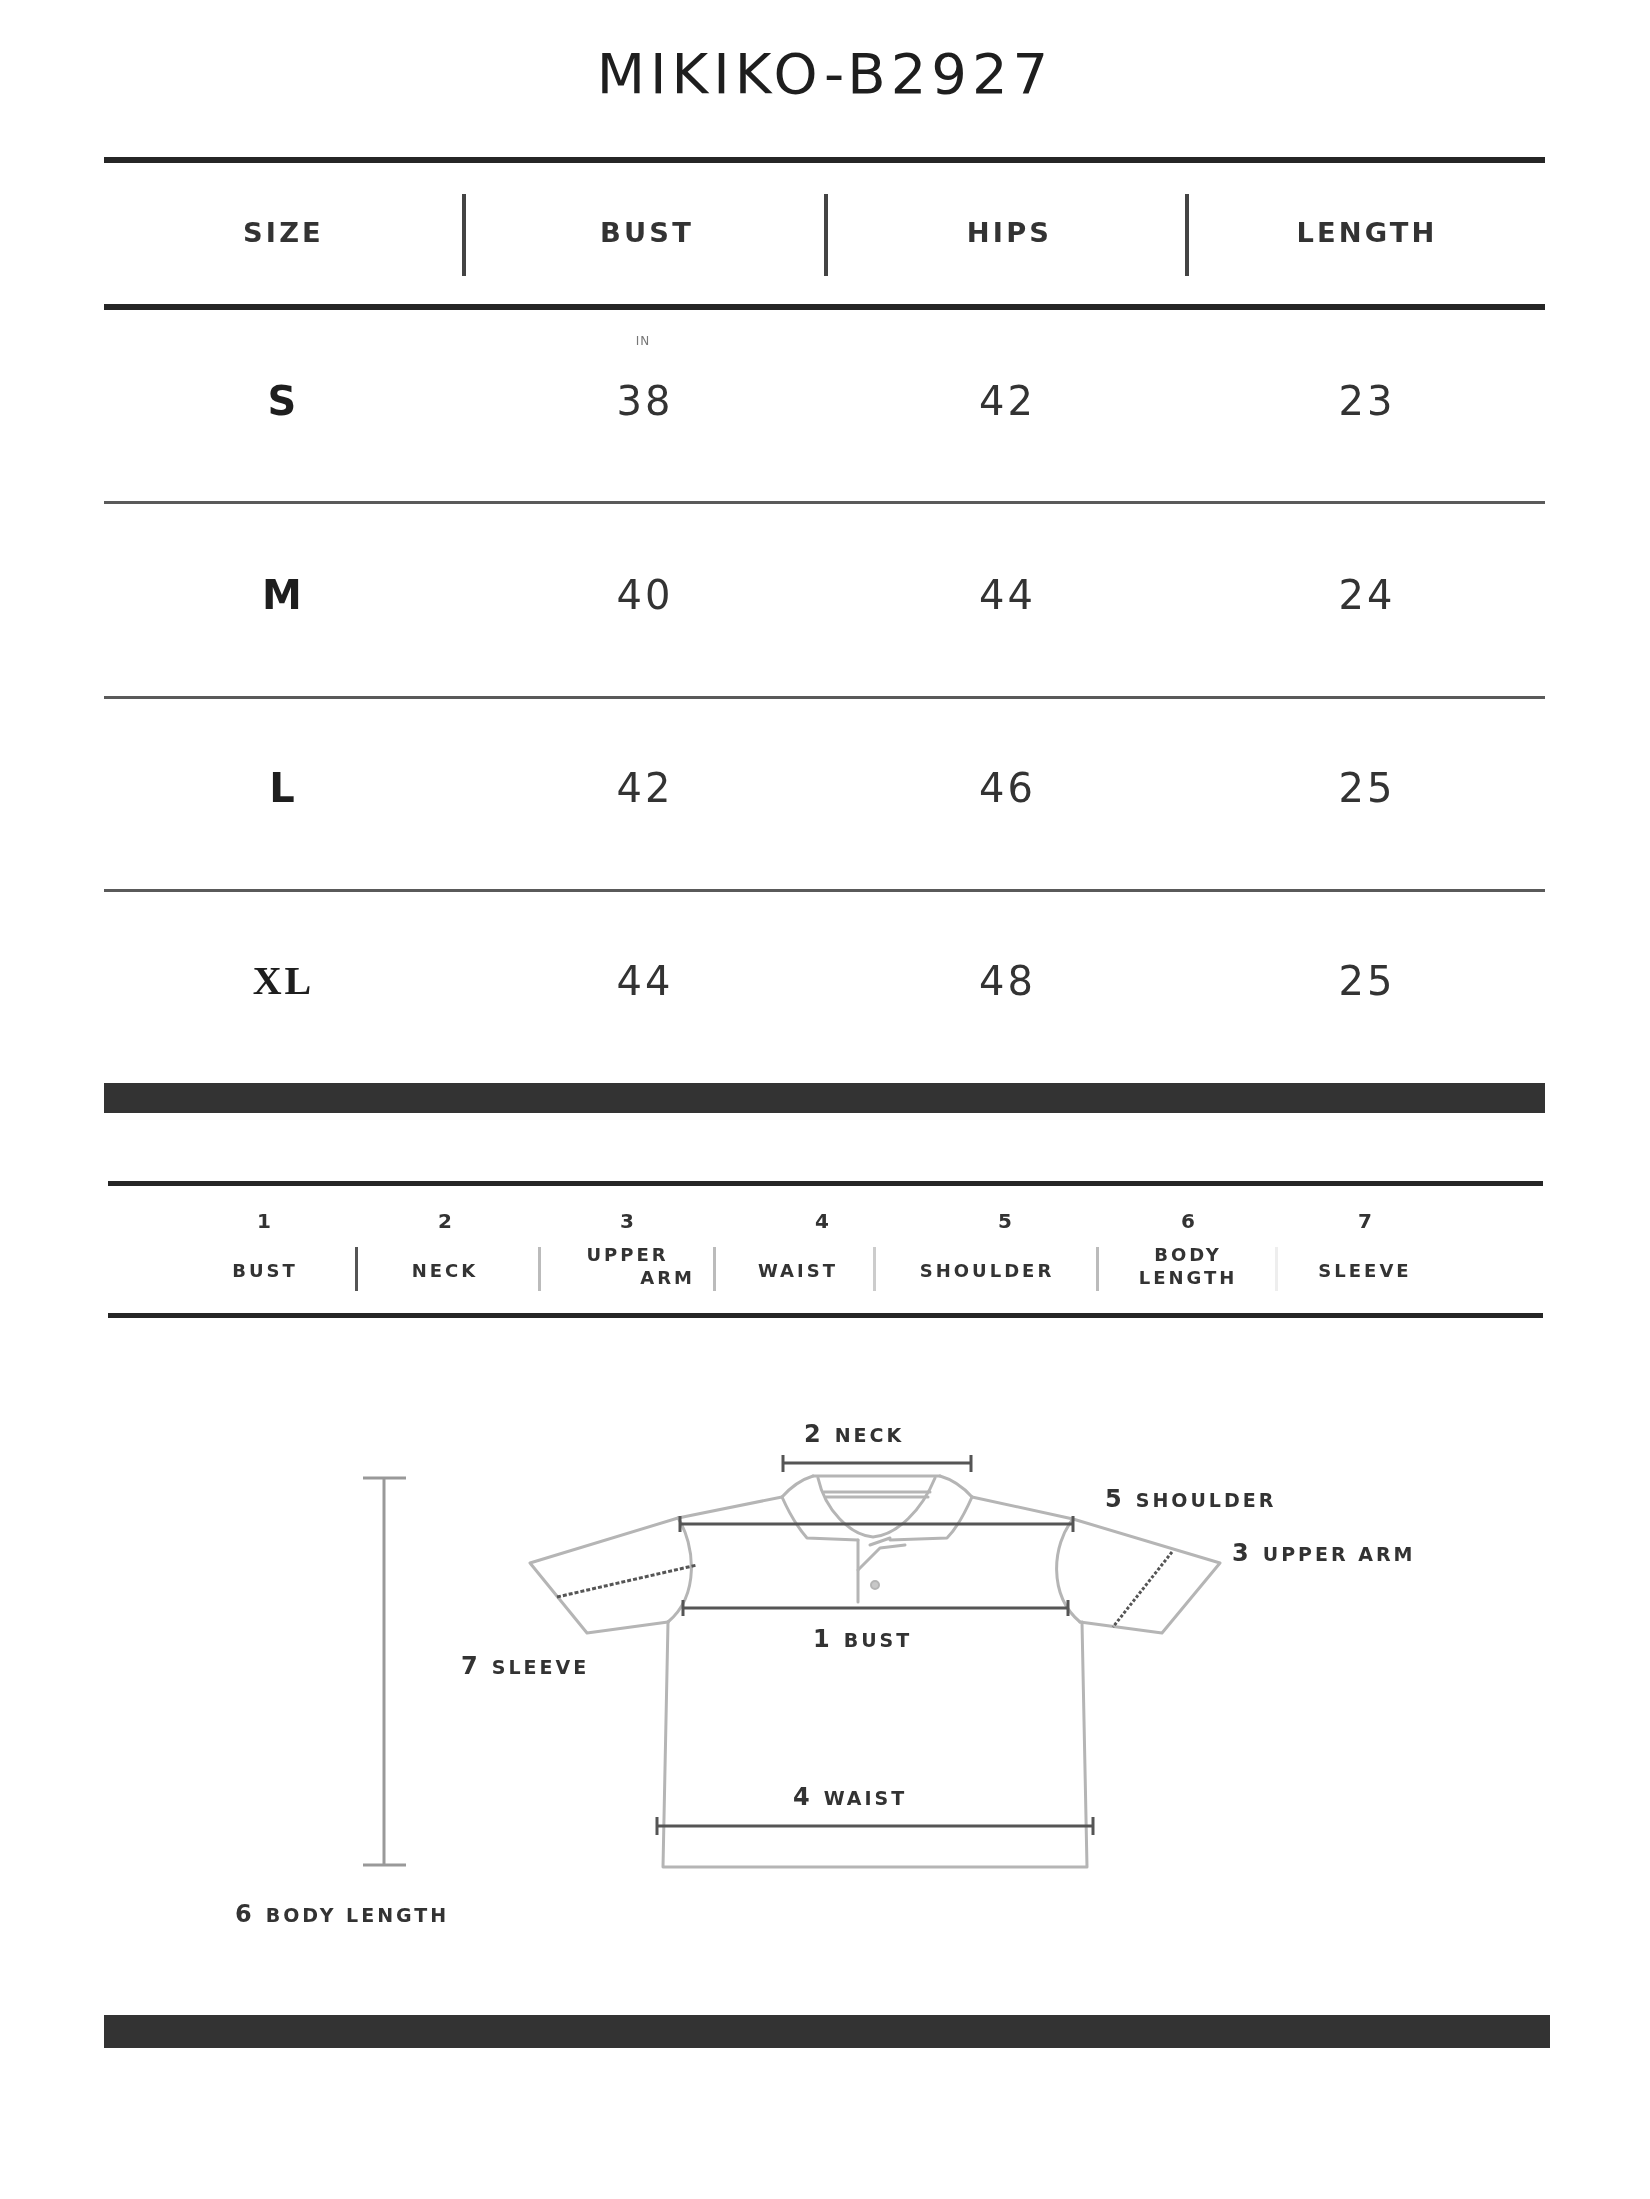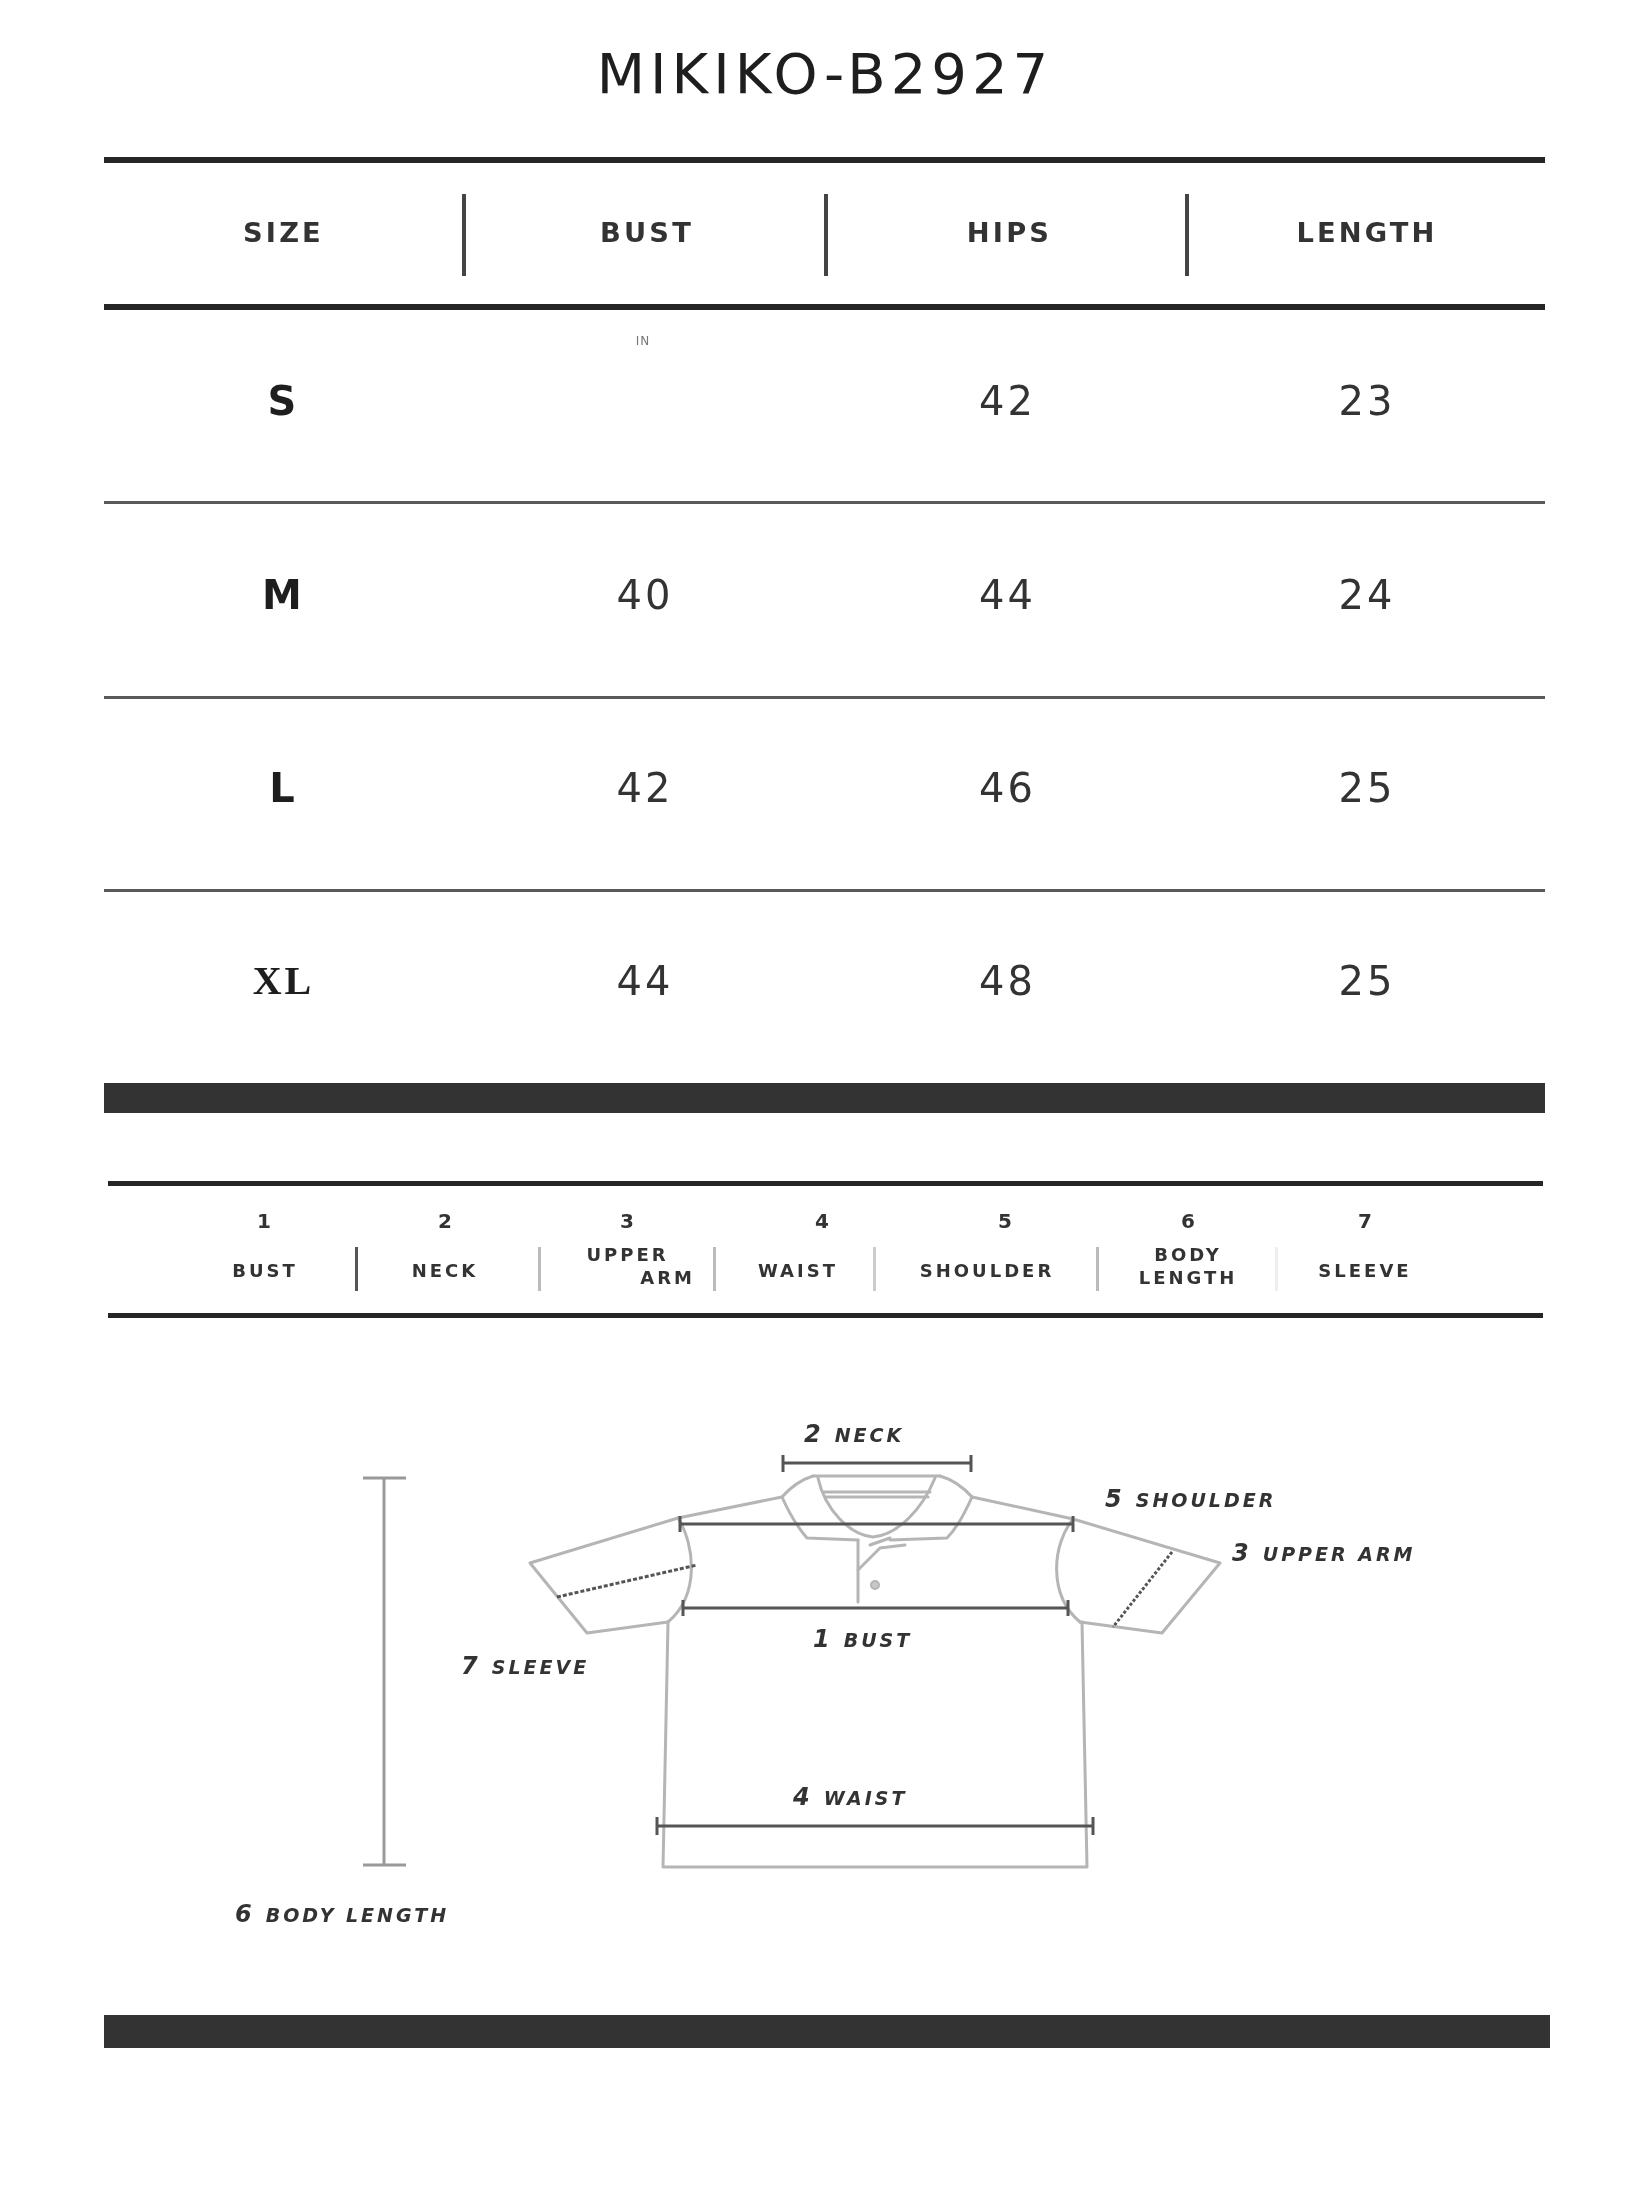--- a/index.html
+++ b/index.html
@@ -16,21 +16,21 @@
   .row { position: absolute; left: 104px; width: 1441px; height: 60px; }
   .cell { position: absolute; top: 0; text-align: center; font-size: 40px; line-height: 60px;
           color: #333; letter-spacing: 3px; }
   .cell.size { font-weight: bold; color: #1e1e1e; }
   .bar { position: absolute; background: #333333; }
   .leg-num { position: absolute; top: 1211px; font-size: 20px; font-weight: bold; color: #333;
              text-align: center; width: 40px; line-height: 1; }
   .leg-label { position: absolute; font-size: 18px; font-weight: bold; color: #333;
                letter-spacing: 3px; text-align: center; line-height: 24px; }
   .leg-div { position: absolute; top: 1247px; height: 44px; width: 3px; }
-  .diag-label { position: absolute; font-size: 19px; font-weight: bold; color: #333; letter-spacing: 3px; line-height: 1; white-space: nowrap; font-style: italic; }
+  .diag-label { position: absolute; font-size: 19px; font-weight: bold; color: #333; letter-spacing: 3px; line-height: 1; white-space: nowrap; }
   .diag-label .n { font-size: 24px; margin-right: 14px; letter-spacing: 0; }
   svg.diagram { position: absolute; left: 0; top: 0; }
 </style>
 </head>
 <body>
 
 <div class="abs title">MIKIKO-B2927</div>
 
 <div>
   <div class="hline" style="left:104px; top:157px; width:1441px; height:6px;"></div>
@@ -42,20 +42,21 @@
   <div class="hdr-cell" style="left:828px; width:363px;">HIPS</div>
   <div class="vline" style="left:1185px; top:194px; width:4px; height:82px;"></div>
   <div class="hdr-cell" style="left:1189px; width:356px;">LENGTH</div>
 
   <div class="hline" style="left:104px; top:304px; width:1441px; height:6px;"></div>
 
   <div class="unit" style="left:603px; width:80px;">IN</div>
 
   <div class="row" style="top:371px;">
     <div class="cell size" style="left:0; width:359px;">S</div>
+    <div class="cell" style="left:360px; width:362px;">38</div>
     <div class="cell" style="left:722px; width:363px;">42</div>
     <div class="cell" style="left:1085px; width:356px;">23</div>
   </div>
   <div class="hline" style="left:104px; top:501px; width:1441px; height:3px; background:#5a5a5a;"></div>
 
   <div class="row" style="top:565px;">
     <div class="cell size" style="left:0; width:359px;">M</div>
     <div class="cell" style="left:360px; width:362px;">40</div>
     <div class="cell" style="left:722px; width:363px;">44</div>
     <div class="cell" style="left:1085px; width:356px;">24</div>

